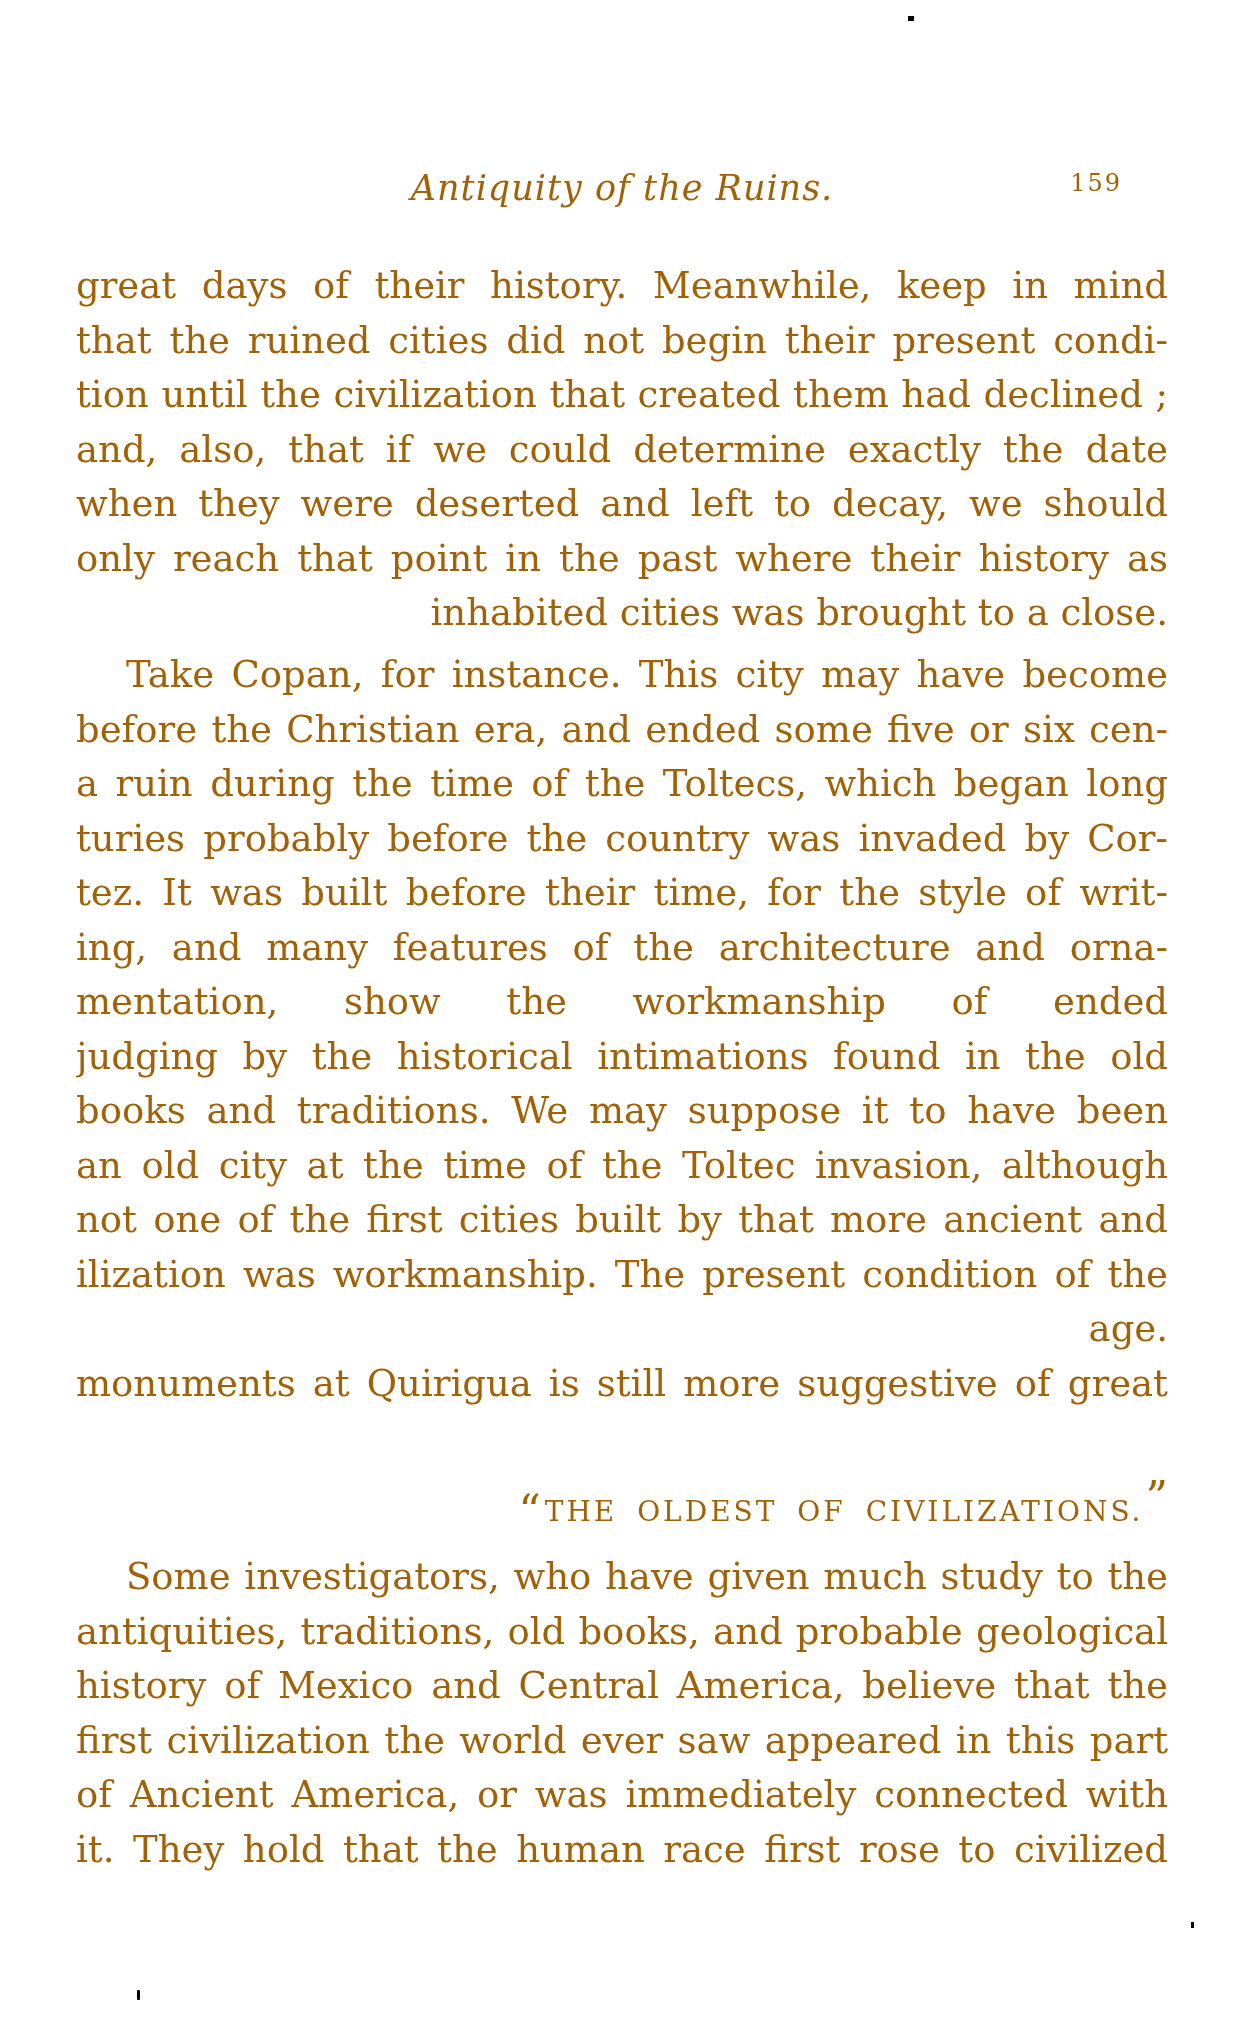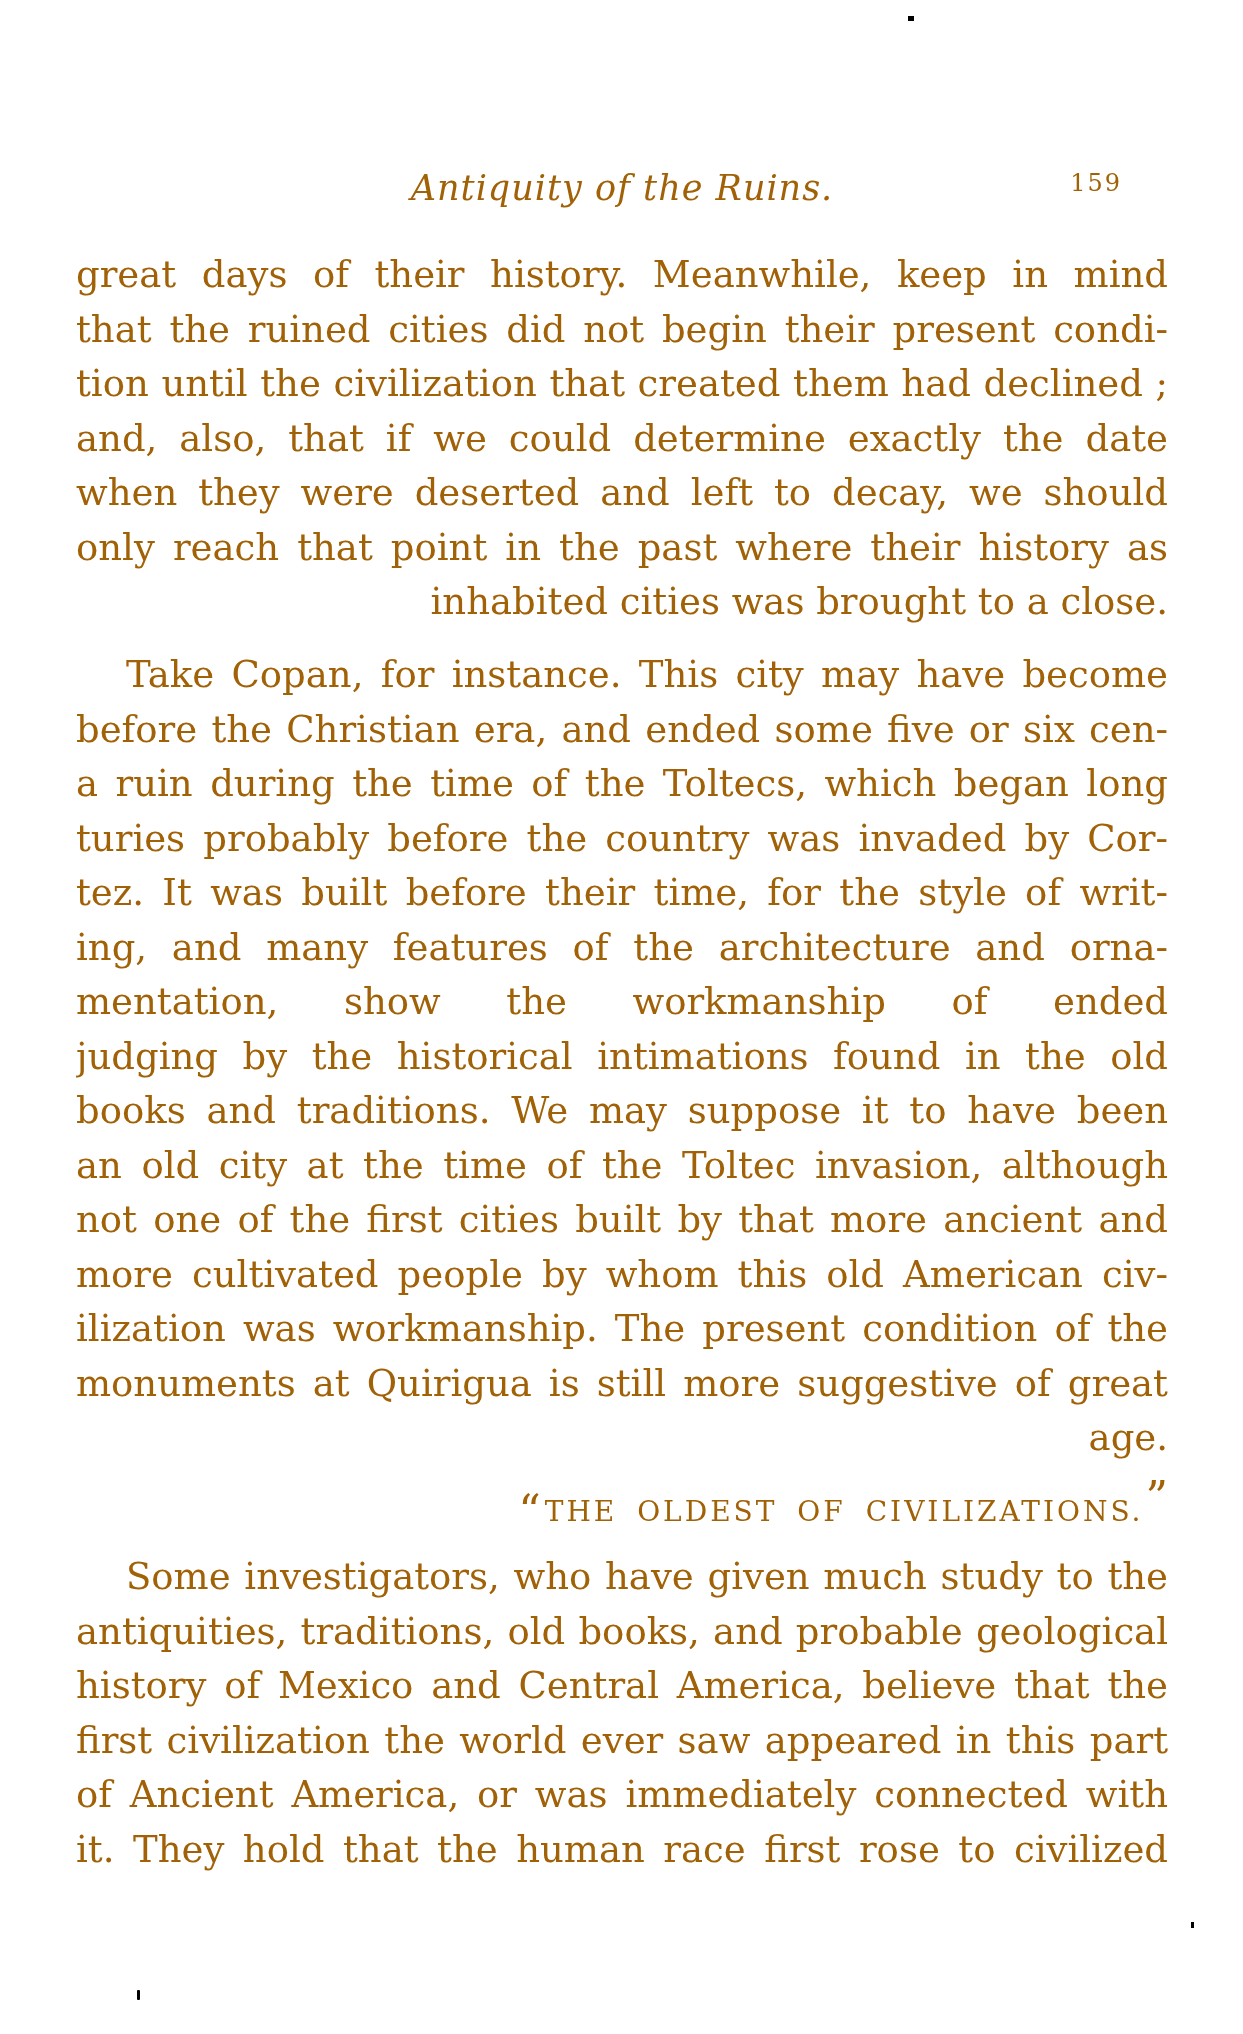--- a/index.html
+++ b/index.html
@@ -35,21 +35,21 @@
     top: 1px;
     font-size: 24px;
     letter-spacing: 2px;
   }
   .textblock {
     position: absolute;
     left: 76px;
     width: 1092px;
     font-size: 37px;
   }
-  .para-1 { top: 248px; }
+  .para-1 { top: 259px; }
   .para-2 { top: 648px; }
   .para-3 { top: 1550px; }
   .line {
     height: 54.5px;
     line-height: 54.5px;
     white-space: nowrap;
     text-align: right;
   }
   .just {
     white-space: normal;
@@ -108,24 +108,23 @@
     <div class="line just">before the Christian era, and ended some five or six cen-</div>
     <div class="line just">a ruin during the time of the Toltecs, which began long</div>
     <div class="line just">turies probably before the country was invaded by Cor-</div>
     <div class="line just">tez.  It was built before their time, for the style of writ-</div>
     <div class="line just">ing, and many features of the architecture and orna-</div>
     <div class="line just">mentation, show the workmanship of ended predecessors,</div>
     <div class="line just">judging by the historical intimations found in the old</div>
     <div class="line just">books and traditions.  We may suppose it to have been</div>
     <div class="line just">an old city at the time of the Toltec invasion, although</div>
     <div class="line just">not one of the first cities built by that more ancient and</div>
-    <div class="line just">more cultivated people by whom this old American civ-</div>
     <div class="line just">ilization was workmanship.  The present condition of the</div>
+    <div class="line">age.</div>
     <div class="line just">monuments at Quirigua is still more suggestive of great</div>
-    <div class="line">age.</div>
   </div>
 
   <div class="section-heading"><span class="quote-glyph open-quote">“</span><span>THE OLDEST OF CIVILIZATIONS.</span><span class="quote-glyph close-quote">”</span></div>
 
   <div class="textblock para-3">
     <div class="line just indent">Some investigators, who have given much study to the</div>
     <div class="line just">antiquities, traditions, old books, and probable geological</div>
     <div class="line just">history of Mexico and Central America, believe that the</div>
     <div class="line just">first civilization the world ever saw appeared in this part</div>
     <div class="line just">of Ancient America, or was immediately connected with</div>

